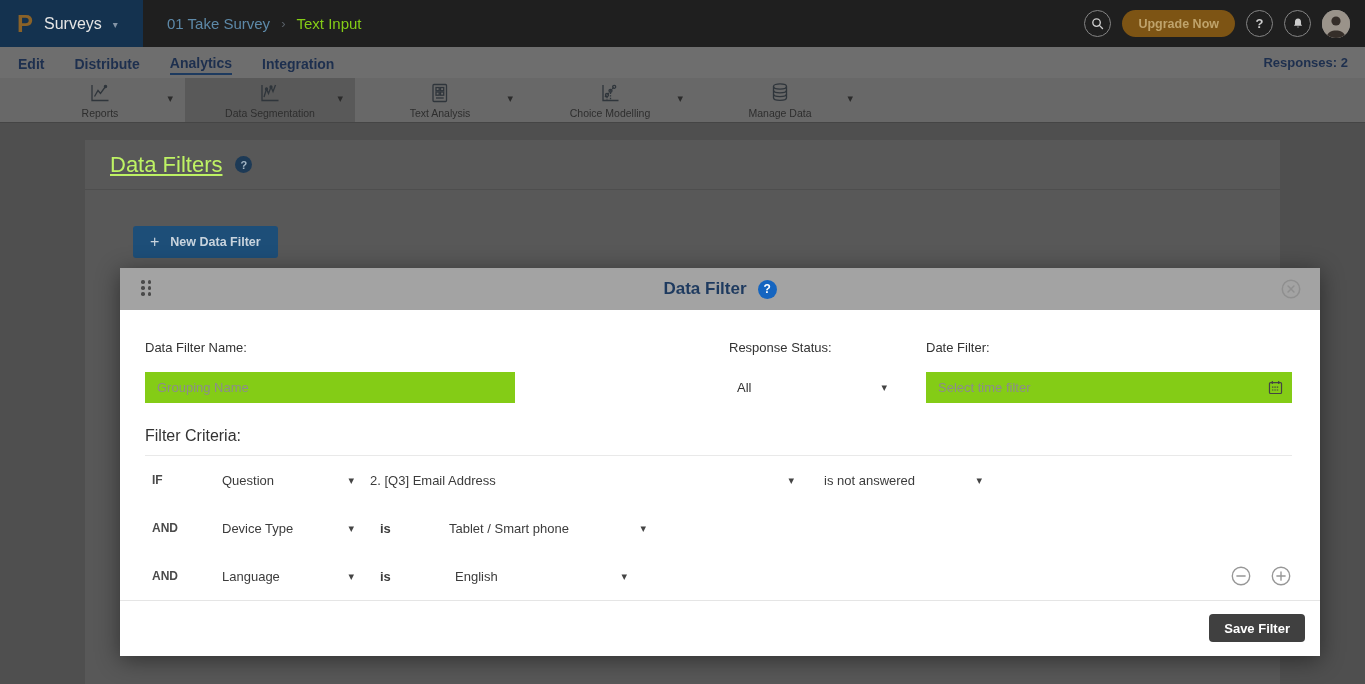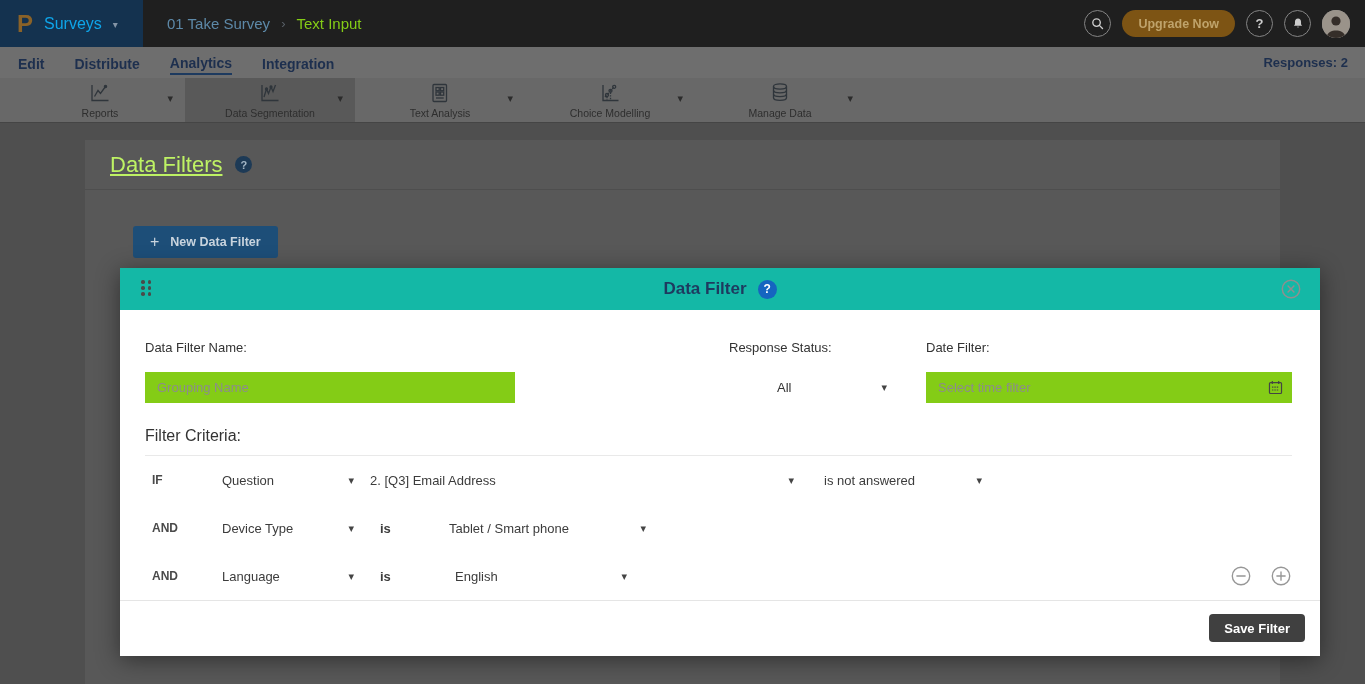--- a/index.html
+++ b/index.html
@@ -3,21 +3,21 @@
 <meta charset="utf-8">
 <style>
   * { margin:0; padding:0; box-sizing:border-box; }
   html,body { width:1365px; height:684px; overflow:hidden; }
   body { position:relative; background:#4f4f4f; font-family:"Liberation Sans", sans-serif; }
 
   
   .navbar { position:absolute; top:0; left:0; width:1365px; height:47px; background:#1f1f1f; display:flex; align-items:center; }
   .nav-left { width:143px; height:47px; background:#14324f; display:flex; align-items:center; padding-left:17px; gap:11px; flex:none; cursor:pointer; }
   .logo { font-size:24px; font-weight:bold; color:#8a6228; line-height:1; }
-  .product { font-size:16px; color:#0ea5e9; }
+  .product { font-size:16px; color:#e5e5e5; }
   .nav-caret { font-size:10px; color:#8494a6; margin-top:2px; }
   .breadcrumb { display:flex; align-items:center; gap:11px; margin-left:24px; font-size:15px; }
   .bc-link { color:#5d89a8; cursor:pointer; }
   .bc-sep { color:#596169; font-size:13px; }
   .bc-current { color:#84cc16; }
   .nav-right { margin-left:auto; display:flex; align-items:center; gap:11px; padding-right:15px; }
   .circle-btn { width:27px; height:27px; border:1.5px solid #848484; border-radius:50%; display:flex; align-items:center; justify-content:center; color:#cccccc; font-size:13px; font-weight:bold; cursor:pointer; flex:none; }
   .upgrade-btn { height:27px; padding:0 16px; background:#7d5414; border:none; border-radius:14px; color:#bfa36b; font-size:12.5px; font-weight:bold; font-family:inherit; cursor:pointer; }
   .avatar { width:28px; height:28px; border-radius:50%; overflow:hidden; background:#8d8d8d; cursor:pointer; flex:none; }
 
@@ -38,36 +38,36 @@
   
   .panel { position:absolute; left:85px; top:140px; width:1195px; bottom:0; background:#585858; }
   .panel-header { height:50px; display:flex; align-items:center; padding-left:25px; border-bottom:1px solid #4e4e4e; }
   .page-title { font-size:22px; color:#bef264;text-decoration:underline; }
   .panel-help { width:17px; height:17px; border-radius:50%; background:#1d3a56; color:#a3b6c6; font-size:11px; font-weight:bold; display:flex; align-items:center; justify-content:center; margin-left:13px; cursor:pointer; }
   .new-filter-btn { margin:36px 0 0 48px; display:inline-flex; align-items:center; gap:11px; background:#1d4e78; color:#c9d4de; border:none; border-radius:3px; padding:8px 17px; font-size:12.5px; font-weight:bold; font-family:inherit; cursor:pointer; }
   .new-filter-btn .plus { font-size:16px; font-weight:normal; line-height:1; }
 
   
   .modal { position:absolute; left:120px; top:268px; width:1200px; height:388px; background:#ffffff; box-shadow:0 4px 22px rgba(0,0,0,0.45); display:flex; flex-direction:column; }
-  .modal-header { height:42px; background:#14b8a6; position:relative; display:flex; align-items:center; justify-content:center; gap:11px; flex:none; }
+  .modal-header { height:42px; background:#a3a3a3; position:relative; display:flex; align-items:center; justify-content:center; gap:11px; flex:none; }
   .modal-title { font-size:17px; font-weight:bold; color:#1e3a5f; }
   .modal-help { width:19px; height:19px; border-radius:50%; background:#1565c0; color:#ffffff; font-size:12px; font-weight:bold; display:flex; align-items:center; justify-content:center; cursor:pointer; }
   .drag-handle { position:absolute; left:21px; top:12px; display:grid; grid-template-columns:4px 4px; grid-gap:2.5px; cursor:move; }
   .drag-handle i { width:3.5px; height:3.5px; border-radius:50%; background:#4a4a4a; }
   .close-btn { position:absolute; right:18px; top:10px; cursor:pointer; line-height:0; }
 
   .modal-body { padding:30px 28px 0 25px; flex:1; }
   .fields-row { display:flex; }
   .field label { display:block; font-size:13px; color:#333333; margin-bottom:17px; }
   .field input { width:100%; height:31px; background:#84cc16; border:none; outline:none; padding:0 12px; font-size:13px; color:#333; font-family:inherit; }
   .field input::placeholder { color:#8c8c8c; }
   .f-name { width:370px; }
   .f-status { width:164px; margin-left:214px; }
   .f-date { width:366px; margin-left:33px; }
-  .select-plain { height:31px; display:flex; align-items:center; justify-content:space-between; padding:0 6px 0 8px; cursor:pointer; font-size:13px; color:#333;margin-left:40px; }
+  .select-plain { height:31px; display:flex; align-items:center; justify-content:space-between; padding:0 6px 0 8px; cursor:pointer; font-size:13px; color:#333; }
   .date-wrap { position:relative; }
   .date-wrap input { padding-right:34px; }
   .cal-icon { position:absolute; right:8px; top:7px; cursor:pointer; line-height:0; }
 
   .criteria-label { margin-top:24px; font-size:16px; color:#333333; }
   .criteria-list { margin-top:10px; border-top:1px solid #e9e9e9; }
   .crit-row { height:48px; display:flex; align-items:center; padding-left:7px; }
   .conj { width:70px; font-size:12px; font-weight:bold; color:#4a4a4a; }
   .dd { display:flex; align-items:center; justify-content:space-between; cursor:pointer; font-size:13px; color:#3c3c3c; }
   .dd-field { width:132px; }

